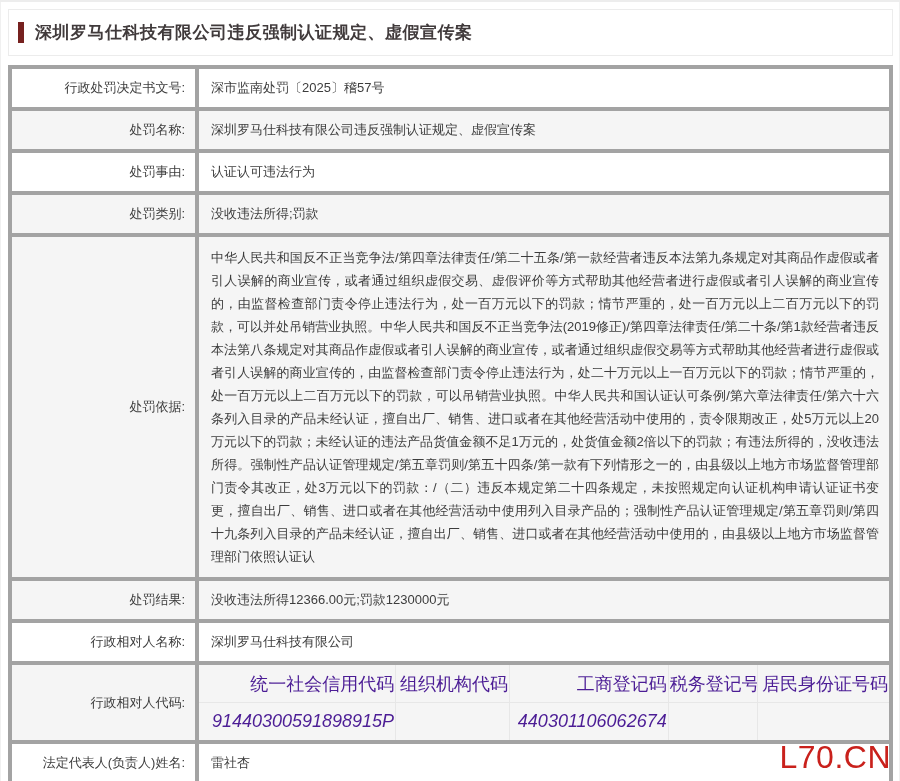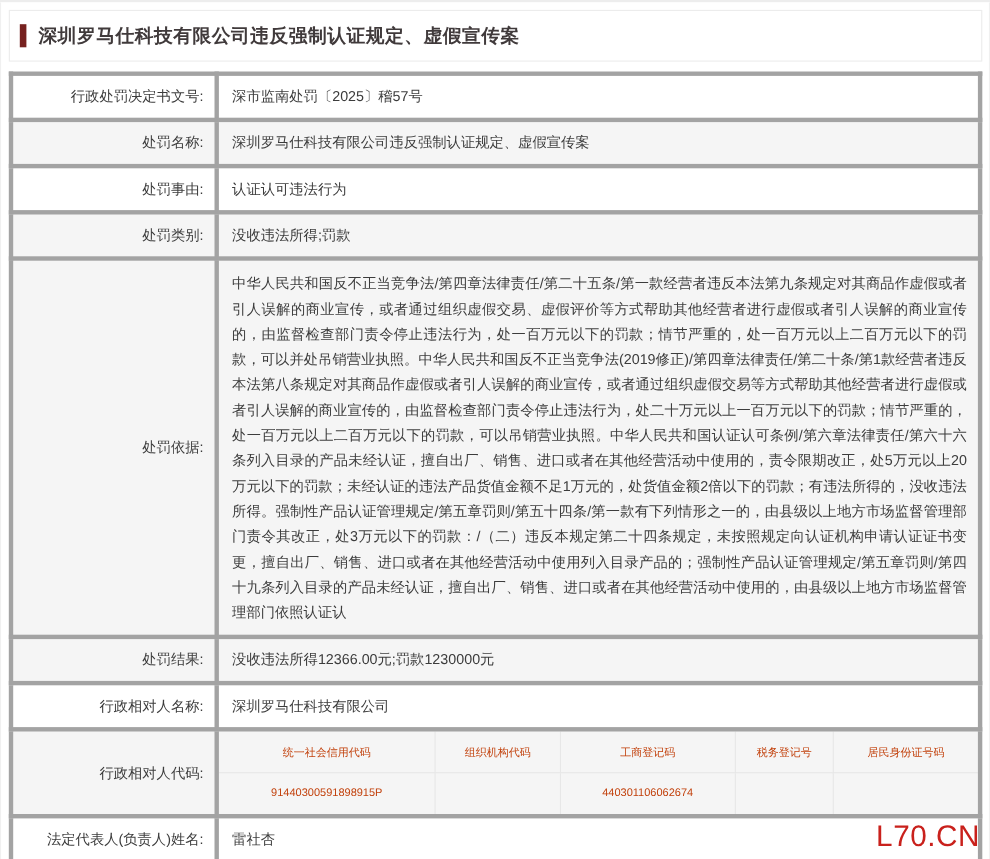--- a/index.html
+++ b/index.html
@@ -76,37 +76,37 @@
   
   td.codes-cell{ padding:0; }
   table.codes{
     width:100%;
     border-collapse:collapse;
     table-layout:fixed;
   }
   table.codes td{
     border:1px solid #e7e7e7;
     background:#f5f5f5;
-    text-align:center;
+    text-align:right;
     height:35px;
-    font-size:10px;
-    color:#c2410c;
+    font-size:18px;
+    color:#4c1d95;
     overflow:hidden;
     white-space:nowrap;
   }
   table.codes tr td:first-child{ border-left:none; }
   table.codes tr td:last-child{ border-right:none; }
   table.codes tr:first-child td{ border-top:none; }
-  table.codes tr:last-child td{ border-bottom:none; }
+  table.codes tr:last-child td{ border-bottom:none;font-style:italic; }
   
   .watermark{
     position:absolute;
     right:9px;
     bottom:5px;
-    font-size:27px;
+    font-size:32px;
     color:#c9211c;
     letter-spacing:0.5px;
     font-family:"Liberation Sans","DejaVu Sans",sans-serif;
   }
 </style>
 </head>
 <body>
 
 <div class="page-frame"></div>
 

